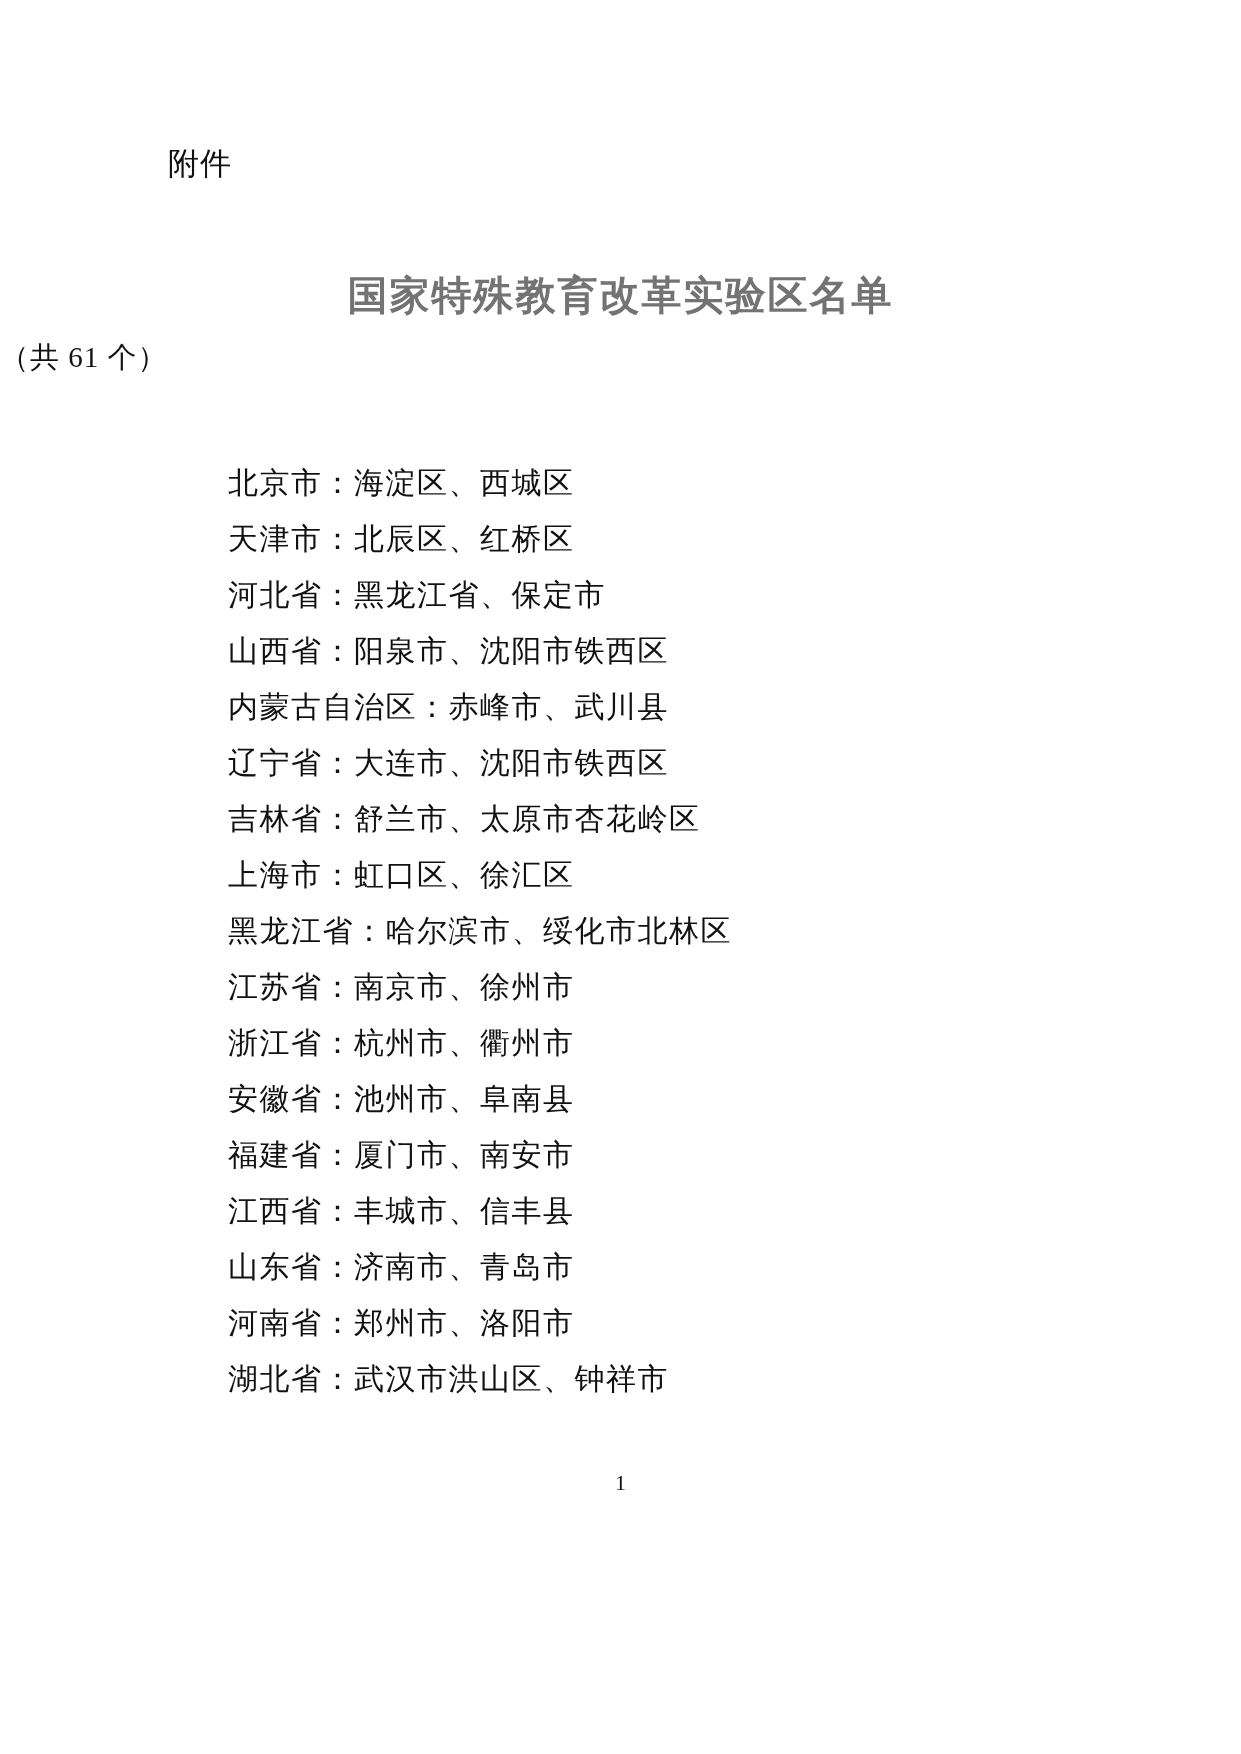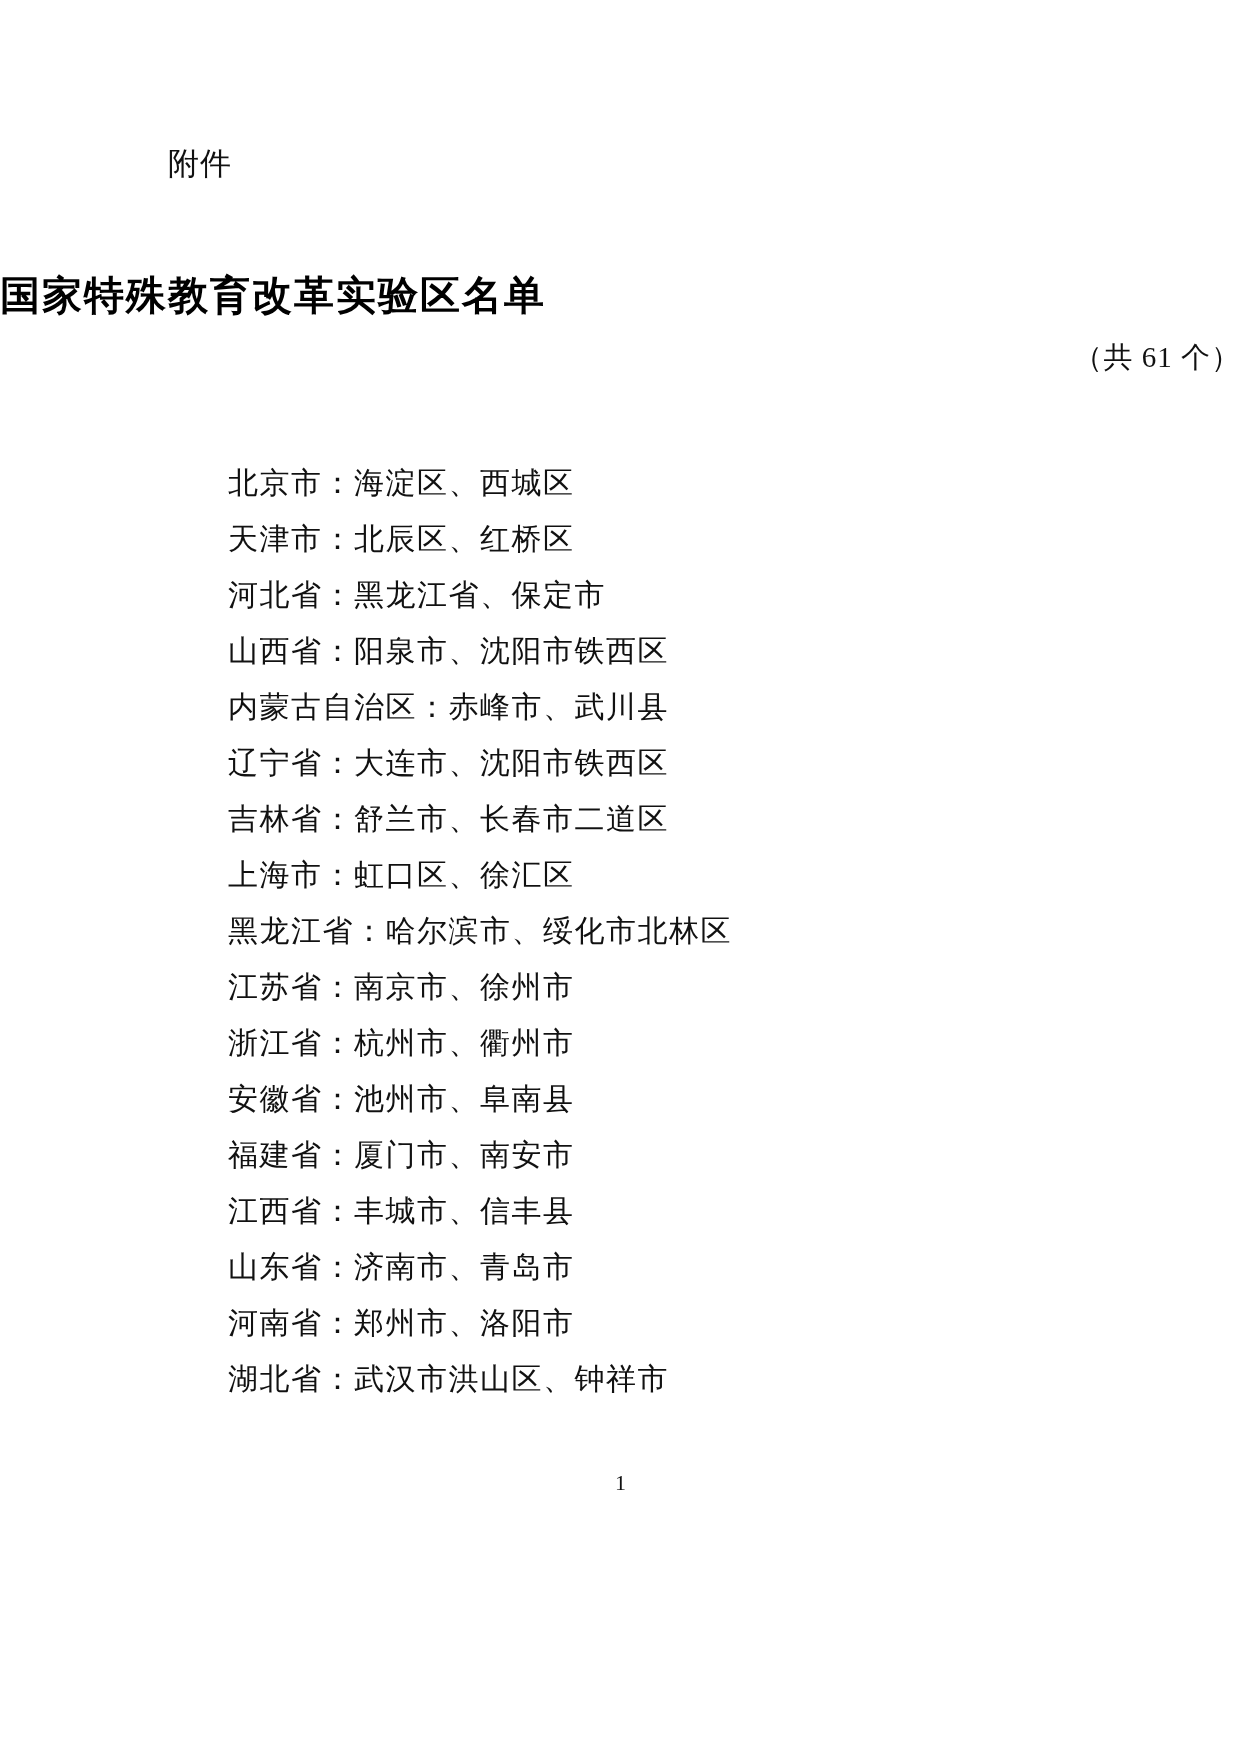--- a/index.html
+++ b/index.html
@@ -26,32 +26,33 @@
     letter-spacing: 1px;
     font-family: "DejaVu Sans", "Liberation Sans", sans-serif;
     font-weight: 400;
     color: #111111;
   }
   .doc-title {
     position: absolute;
     left: 0;
     right: 0;
     top: 268px;
+    text-align: center;
     font-size: 40px;
     font-weight: bold;
     letter-spacing: 2px;
     font-family: Liberation Sans, sans-serif;
-    color: #000000;
+    color: #737373;
   }
   .doc-subtitle {
     position: absolute;
     left: 0;
     right: 0;
     top: 338px;
-    text-align: right;
+    text-align: left;
     font-size: 29px;
     letter-spacing: 1px;
     font-family: "Liberation Serif", "DejaVu Serif", serif;
     color: #111111;
   }
   .list {
     position: absolute;
     left: 228px;
     top: 455px;
     right: 120px;
@@ -86,21 +87,21 @@
 
   <div class="doc-subtitle">（共 61 个）</div>
 
   <div class="list">
     <div class="list-item">北京市：海淀区、西城区</div>
     <div class="list-item">天津市：北辰区、红桥区</div>
     <div class="list-item">河北省：黑龙江省、保定市</div>
     <div class="list-item">山西省：阳泉市、沈阳市铁西区</div>
     <div class="list-item">内蒙古自治区：赤峰市、武川县</div>
     <div class="list-item">辽宁省：大连市、沈阳市铁西区</div>
-    <div class="list-item">吉林省：舒兰市、长春市二道区</div>
+    <div class="list-item">吉林省：舒兰市、太原市杏花岭区</div>
     <div class="list-item">上海市：虹口区、徐汇区</div>
     <div class="list-item">黑龙江省：哈尔滨市、绥化市北林区</div>
     <div class="list-item">江苏省：南京市、徐州市</div>
     <div class="list-item">浙江省：杭州市、衢州市</div>
     <div class="list-item">安徽省：池州市、阜南县</div>
     <div class="list-item">福建省：厦门市、南安市</div>
     <div class="list-item">江西省：丰城市、信丰县</div>
     <div class="list-item">山东省：济南市、青岛市</div>
     <div class="list-item">河南省：郑州市、洛阳市</div>
     <div class="list-item">湖北省：武汉市洪山区、钟祥市</div>

